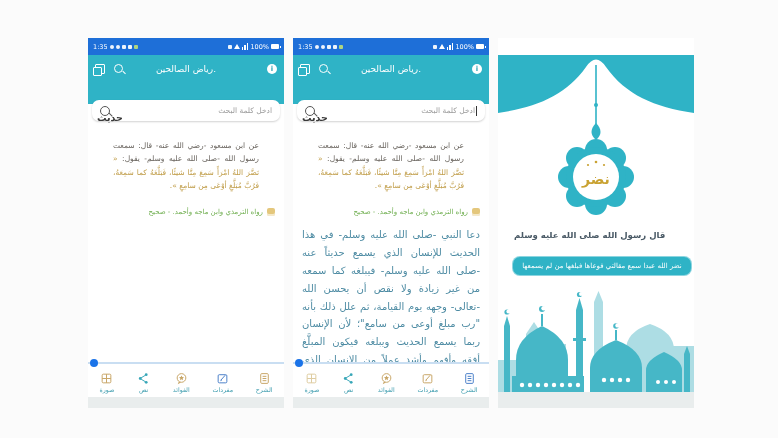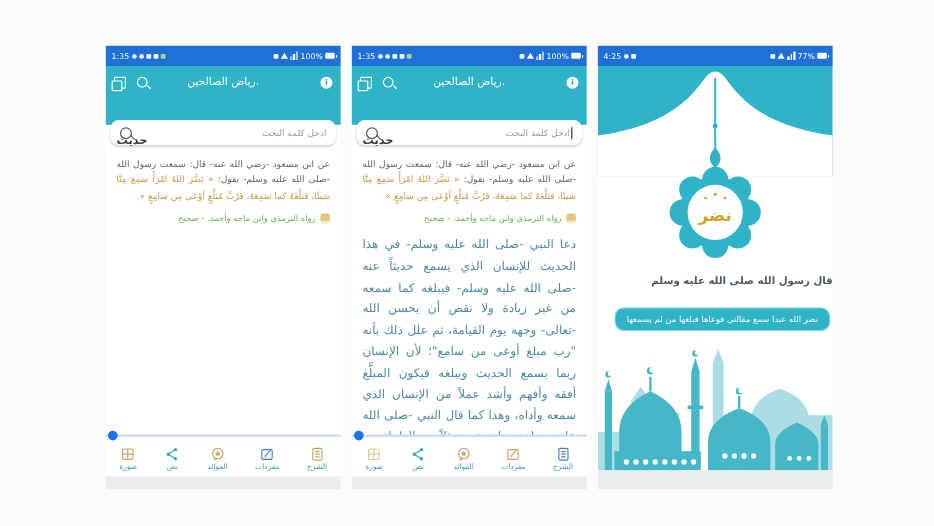--- a/index.html
+++ b/index.html
@@ -38,21 +38,21 @@
   .mag.dark{border-color:#555;width:8px;height:8px}
   .mag.dark::after{background:#555;width:5px}
   .searchbar{position:absolute;top:45px;left:4px;right:4px;height:21px;background:#fff;border-radius:7px;
         display:flex;align-items:center;padding:0 8px;box-shadow:0 1px 2px rgba(0,0,0,.18)}
   .search-ph{margin-left:auto;display:flex;direction:rtl;align-items:center;color:#9a9a9a;font-size:7.5px}
   .cursor{width:1px;height:10px;background:#333;display:inline-block;margin-left:1px}
 
   
   .content{position:absolute;top:66px;left:9px;right:9px;bottom:44px;direction:rtl;overflow:hidden}
   .heading{text-align:left;font-weight:bold;color:#3a3a3a;font-size:9.5px;margin:8px 0 7px}
-  .para{font-size:7.5px;line-height:1.78;color:#67625c;text-align:justify;margin:0}
+  .para{font-size:7.5px;line-height:1.78;color:#67625c;text-align:justify;margin:16px}
   .gold{color:#bf9b45}
   .attribution{display:flex;align-items:center;gap:4px;margin-top:8px;color:#6fae4f;font-size:7px}
   .attr-icon{width:8px;height:8px;background:#e4c77c;border-radius:2px;flex:none;
         box-shadow:inset 0 -2px 0 rgba(255,255,255,.6)}
   .vocab{margin-top:11px;font-size:7.5px;line-height:1.85}
   .vocab p{margin:0}
   .term{font-weight:bold;color:#2c3e50}
   .def{color:#2f9fb4}
   .expl{margin-top:10px;font-size:10px;line-height:1.78;color:#4d8ba3;text-align:justify}
 
@@ -62,21 +62,21 @@
   .navbar{position:absolute;top:330px;left:0;right:0;height:29px;display:flex;direction:rtl;
         justify-content:space-around;align-items:center;background:#fff}
   .nav-item{display:flex;flex-direction:column;align-items:center;gap:1px}
   .nav-label{font-size:6.3px;color:#3f9daf}
   .ic-tan{color:#c7a566}.ic-blue{color:#4a80c9}.ic-teal{color:#38a7b8}.ic-faded{color:#ddcb9e}
   .bottom-strip{position:absolute;bottom:0;left:0;right:0;height:11px;background:#e9eded}
   #p3 .bottom-strip{height:16px}
 
   
   .s3-art{position:absolute;top:17px;left:0}
-  .s3-caption{position:absolute;top:192px;left:0;right:0;text-align:right;font-size:8.5px;
+  .s3-caption{position:absolute;top:192px;left:16px;right:0;text-align:left;font-size:8.5px;
         font-weight:bold;color:#4a5a66;direction:rtl}
   .s3-quote{position:absolute;top:218px;left:14px;right:2px;background:#2fb3c6;border-radius:8px;
         color:#fff;font-size:7px;text-align:center;padding:5px 4px;direction:rtl;
         border:1px solid rgba(255,255,255,.45)}
   .skyline{position:absolute;top:250px;left:0}
 </style>
 </head>
 <body>
 
 <div class="canvas">
@@ -271,38 +271,20 @@
             <line x1="12" y1="4" x2="12" y2="20"></line>
             <line x1="4" y1="12" x2="20" y2="12"></line>
           </svg>
         <span class="nav-label">صورة</span>
       </div>
     </div>
     <div class="bottom-strip"></div>
   </div>
 
   <div class="phone" id="p3">
-    <div class="statusbar">
-      <div class="sb-group">
-        <span>4:25</span>
-        <span class="mini round"></span>
-        <span class="mini"></span>
-      </div>
-      <div class="sb-group">
-        <span class="mini"></span>
-        <span class="wifi"></span>
-        <span class="bars">
-            <span style="height:3px"></span>
-            <span style="height:5px"></span>
-            <span style="height:7px"></span>
-          </span>
-        <span>77%</span>
-        <span class="battery"></span>
-      </div>
-    </div>
 
     <svg class="s3-art" width="196" height="163" viewBox="0 0 196 163">
       <rect x="0" y="0" width="196" height="92" fill="#2fb3c6"></rect>
       <path d="M0 92 L0 58 C40 52 68 40 88 12 Q98 -3 108 12 C128 40 156 52 196 58 L196 92 Z" fill="#ffffff"></path>
       <rect x="0" y="92" width="196" height="71" fill="#ffffff"></rect>
       <line x1="98" y1="10" x2="98" y2="74" stroke="#2fb3c6" stroke-width="1.6"></line>
       <circle cx="98" cy="50" r="2" fill="#2fb3c6"></circle>
       <path d="M98 68 C104 74 104 80 98 85 C92 80 92 74 98 68 Z" fill="#2fb3c6"></path>
       <g>
         <circle cx="125" cy="122" r="11" fill="#2fb3c6"></circle>

